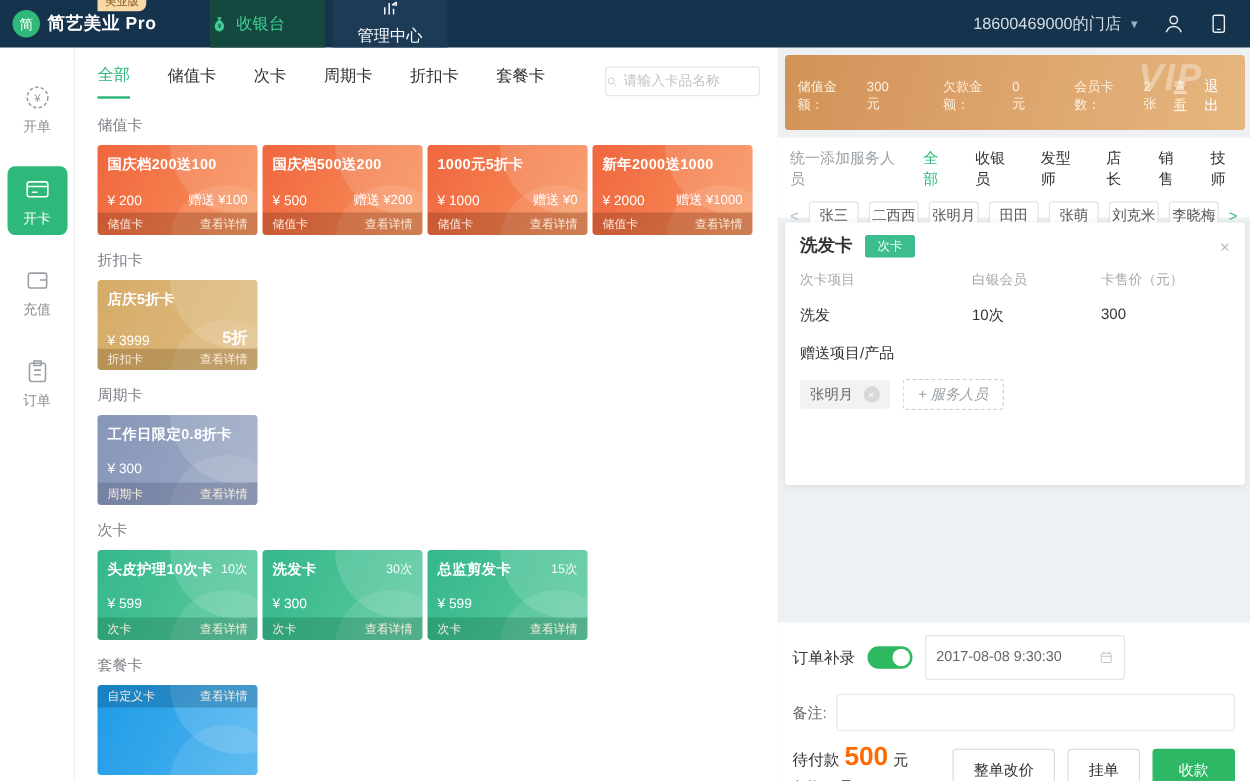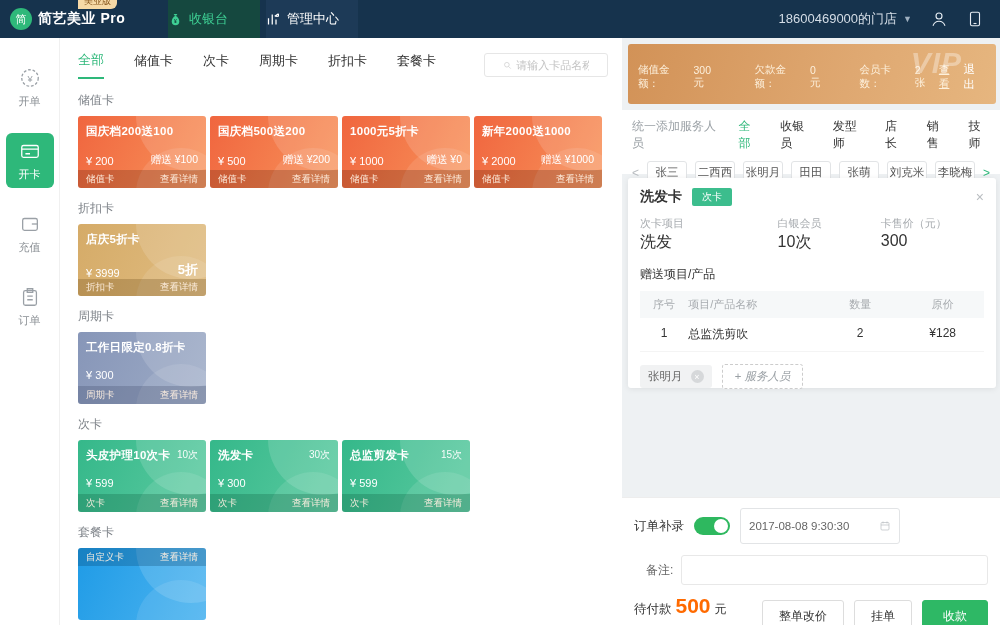--- a/index.html
+++ b/index.html
@@ -12,21 +12,21 @@
   .logo-wrap { display:flex; align-items:center; margin-left:10px; position:relative; width:130px;}
   .logo-circle { width:22px; height:22px; border-radius:50%; background:#2eb87a;
     display:flex; align-items:center; justify-content:center; font-size:11px; color:#fff;}
   .logo-text { font-size:14px; font-weight:bold; margin-left:6px; letter-spacing:0.5px;}
   .logo-badge { position:absolute; top:-14px; left:68px; background:#f6d9a6; color:#8a5a20;
     font-size:9px; padding:1px 6px; border-radius:6px 6px 6px 0; }
   .topnav { display:flex; height:38px; margin-left:28px; }
   .topnav-item { width:92px; display:flex; align-items:center; 
     gap:6px; font-size:13px; cursor:pointer; }
   .topnav-item.cashier { background:#15483f; color:#3ecf94; margin-right:6px;}
-  .topnav-item.manage { background:#1d3a57; color:#fff; }
+  .topnav-item.manage { background:#1d3a57; color:#fff;flex-direction:column; }
   .topbar-right { margin-left:auto; display:flex; align-items:center; gap:18px;
     margin-right:16px; font-size:13px; color:#d4dde6;}
   .store-select { display:flex; align-items:center; gap:6px; cursor:pointer;}
   .chev { font-size:9px; color:#9fb0c0; }
   .tb-icon { width:18px; height:18px; cursor:pointer; }
   .tb-icon svg { width:100%; height:100%; stroke:#e8eef4; fill:none; stroke-width:1.5;}
 
   
   .sidebar { position:absolute; top:38px; left:0; bottom:0; width:60px; background:#fff;
     border-right:1px solid #f0f0f0; display:flex; flex-direction:column; align-items:center;
@@ -37,21 +37,21 @@
   .side-item.active { background:#2eb87a; color:#fff; }
   .side-item.active svg { stroke:#fff; }
 
   
   .main { position:absolute; top:38px; left:61px; width:561px; bottom:0; background:#fff;
     padding:12px 0 0 17px; overflow:hidden;}
   .cat-tabs { display:flex; align-items:center; gap:30px; padding-right:14px; height:30px;}
   .cat-tab { font-size:13px; color:#333; cursor:pointer; padding-bottom:8px; }
   .cat-tab.active { color:#2eb87a; border-bottom:2px solid #2eb87a; }
   .search-box { margin-left:auto; width:124px; height:24px; border:1px solid #e6e6e6;
-    border-radius:3px; display:flex; align-items:center; padding:0 18px; gap:4px;}
+    border-radius:3px; display:flex; align-items:center; padding:0 0; gap:4px;}
   .search-box svg { width:11px; height:11px; stroke:#c4c4c4; fill:none; stroke-width:1.6;}
   .search-box input { border:none; outline:none; width:100%; font-size:11px; color:#666;}
   .search-box input::placeholder { color:#c3c3c3; }
 
   .section { margin-top:12px; }
   .section-name { font-size:12px; color:#7d8288; margin-bottom:7px;}
   .cards-row { display:flex; gap:4px; }
   .card { width:128px; height:72px; border-radius:3px; overflow:hidden; position:relative;
     color:#fff; cursor:pointer; display:flex; flex-direction:column;}
   .card-top { flex:1; padding:8px 8px 0; position:relative; z-index:2;}
@@ -113,21 +113,21 @@
     text-align:center; font-size:11.5px; color:#555; cursor:pointer; background:#fff;
     white-space:nowrap; overflow:hidden;}
 
   .detail { position:absolute; top:140px; left:6px; right:4px; height:210px; background:#fff;
     border-radius:3px; box-shadow:0 1px 6px rgba(0,0,0,0.08); padding:10px 12px;}
   .detail-titlerow { display:flex; align-items:center; gap:10px;}
   .detail-title { font-size:14px; font-weight:bold; color:#333;}
   .detail-badge { background:#3cbd8d; color:#fff; font-size:10px; padding:2px 10px; border-radius:2px;}
   .detail-close { margin-left:auto; color:#b9bdc1; font-size:14px; cursor:pointer; line-height:1;}
   .detail-cols { display:flex; margin-top:10px; font-size:11px; color:#a7abaf;}
-  .detail-vals { display:flex; margin-top:1px; font-size:16px; color:#333;}
+  .detail-vals { display:flex; margin-top:13px; font-size:12px; color:#333;}
   .dc1 { width:40%; } .dc2 { width:30%; } .dc3 { width:30%; }
   .gift-title { margin-top:13px; font-size:12px; color:#333;}
   .gift-table { margin-top:8px; font-size:11px; }
   .gt-head { display:flex; background:#f6f8f9; color:#a7abaf; padding:6px 0; }
   .gt-row { display:flex; color:#333; padding:8px 0; font-size:12px; border-bottom:1px solid #f4f4f4;}
   .gc1 { width:14%; text-align:center;} .gc2 { width:38%; }
   .gc3 { width:24%; text-align:center;} .gc4 { width:24%; text-align:center;}
   .tag-row { display:flex; align-items:center; margin-top:12px; gap:10px;}
   .staff-tag { background:#f1f2f3; border-radius:3px; padding:4px 8px; font-size:11.5px;
     color:#666; display:flex; align-items:center; gap:8px;}
@@ -138,21 +138,21 @@
 
   .orderpanel { position:absolute; bottom:0; left:0; right:0; height:128px; background:#fff;
     border-top:1px solid #ededed; padding:10px 12px;}
   .op-row1 { display:flex; align-items:center; gap:10px;}
   .op-label { font-size:12.5px; color:#333; }
   .toggle { width:36px; height:18px; border-radius:9px; background:#2eb85f; position:relative; cursor:pointer;}
   .toggle-knob { position:absolute; top:2px; right:2px; width:14px; height:14px; border-radius:50%; background:#fff;}
   .dt-box { border:1px solid #e2e4e6; border-radius:3px; height:36px; display:flex;
     align-items:center; padding:0 8px; gap:8px; font-size:11.5px; color:#666; width:160px; cursor:pointer;}
   .dt-box svg { width:12px; height:12px; stroke:#b9bdc1; fill:none; stroke-width:1.4; margin-left:auto;}
-  .op-row2 { display:flex; align-items:center; margin-top:11px; gap:8px;margin-left:12px;}
+  .op-row2 { display:flex; align-items:center; margin-top:11px; gap:8px;}
   .note-label { font-size:12px; color:#666; }
   .note-input { flex:1; height:30px; border:1px solid #e8e8e8; border-radius:3px; outline:none;
     padding:0 8px; font-size:12px; color:#333;}
   .op-row3 { display:flex; align-items:center; margin-top:10px;}
   .pay-block {}
   .pay-line { display:flex; align-items:baseline; gap:4px;}
   .pay-label { font-size:12.5px; color:#333;}
   .pay-amount { font-size:21px; font-weight:bold; color:#ff6a00; line-height:1;}
   .pay-unit { font-size:12px; color:#333;}
   .debt-line { margin-top:5px; font-size:11px; color:#333;}
@@ -480,34 +480,20 @@
       <span class="dc1">次卡项目</span>
       <span class="dc2">白银会员</span>
       <span class="dc3">卡售价（元）</span>
     </div>
     <div class="detail-vals">
       <span class="dc1">洗发</span>
       <span class="dc2">10次</span>
       <span class="dc3">300</span>
     </div>
     <div class="gift-title">赠送项目/产品</div>
-    <div class="gift-table">
-      <div class="gt-head">
-        <span class="gc1">序号</span>
-        <span class="gc2">项目/产品名称</span>
-        <span class="gc3">数量</span>
-        <span class="gc4">原价</span>
-      </div>
-      <div class="gt-row">
-        <span class="gc1">1</span>
-        <span class="gc2">总监洗剪吹</span>
-        <span class="gc3">2</span>
-        <span class="gc4">¥128</span>
-      </div>
-    </div>
     <div class="tag-row">
       <span class="staff-tag">
         <span>张明月</span>
         <span class="tag-x">×</span>
       </span>
       <span class="add-staff">+ 服务人员</span>
     </div>
   </div>
 
   <div class="orderpanel">

